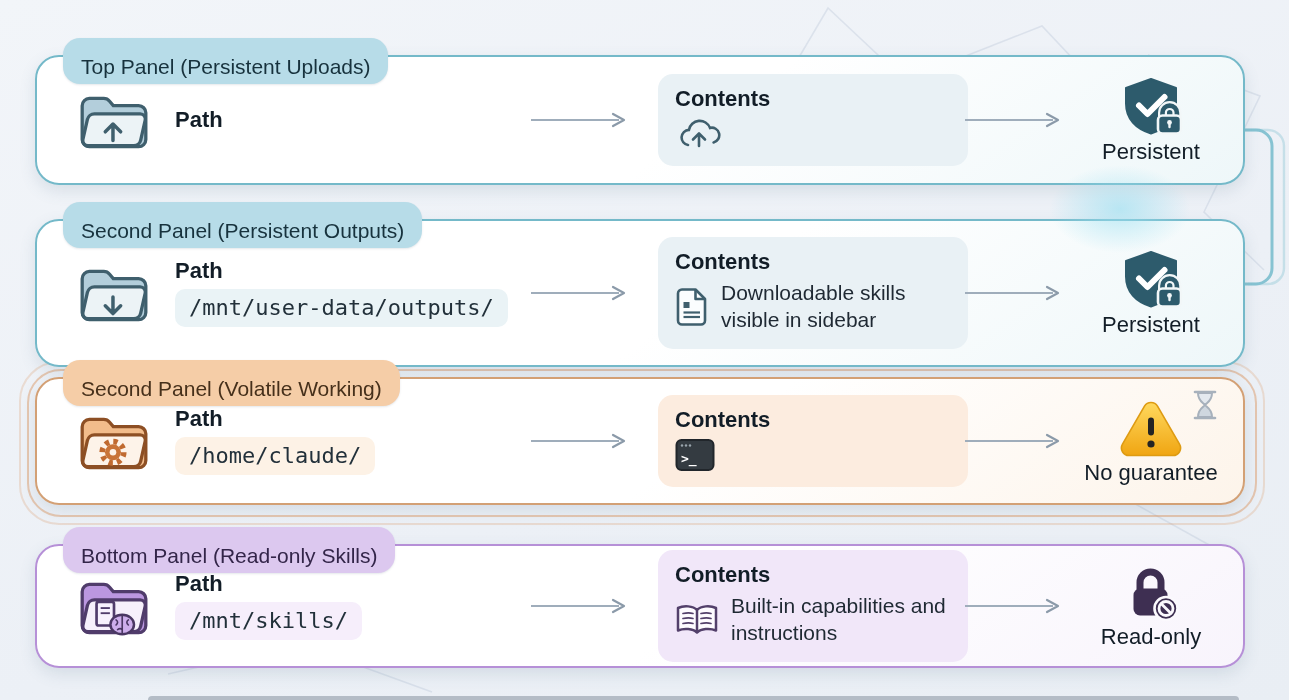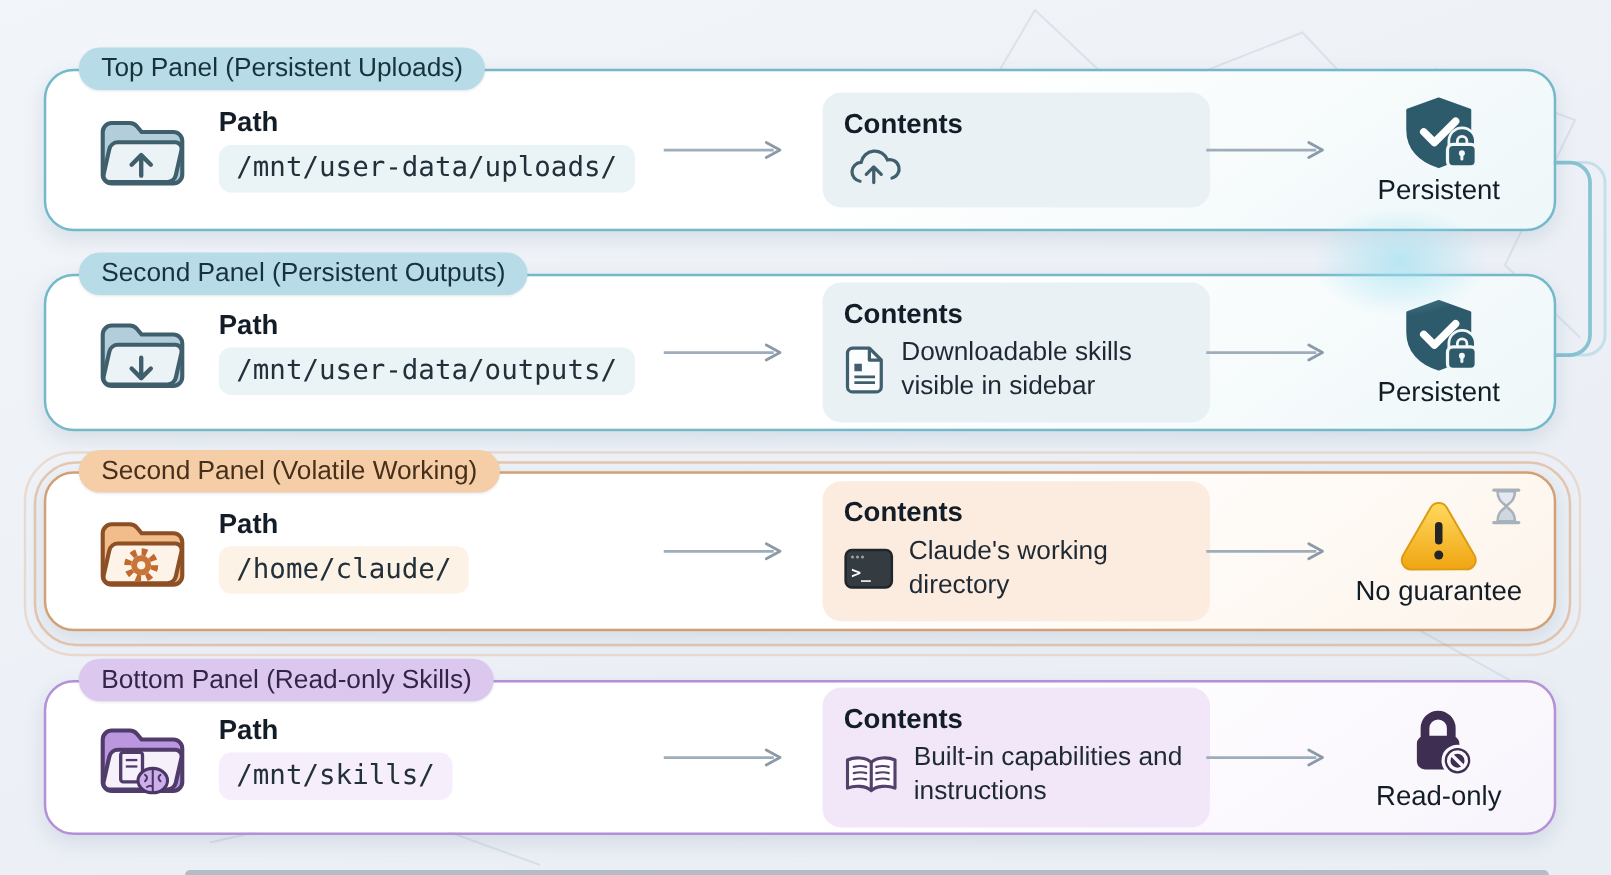--- a/index.html
+++ b/index.html
@@ -10,21 +10,21 @@
 
   .panel{position:absolute;left:35px;width:1210px;border-radius:24px;z-index:2;
          box-shadow:0 6px 16px rgba(90,120,140,.16);}
   .panel-inner{position:absolute;inset:0;border-radius:24px;border:2px solid var(--bd);
          background:linear-gradient(145deg,#ffffff 55%,var(--tint) 100%);}
   .t-teal  {--bd:#74b9c9;--pill:#b7dce8;--pilltx:#17323d;--card:#e9f1f5;--path:#eaf3f6;--tint:#eef7f9;--icon:#3f5f6d;--fback:#b3cedb;--ffront:#ecf3f6;}
   .t-orange{--bd:#d3a075;--pill:#f5cda7;--pilltx:#46301b;--card:#fcecdf;--path:#fdf2e6;--tint:#fdf4ea;--icon:#8d4f24;--fback:#f2bc8b;--ffront:#fdf3e9;}
   .t-purple{--bd:#b690d7;--pill:#dcc8ef;--pilltx:#332549;--card:#f1e7f9;--path:#f6eefb;--tint:#f8f4fc;--icon:#503c6b;--fback:#bb97e0;--ffront:#f6f0fb;}
 
   .panel-pill{position:absolute;top:-17px;left:28px;z-index:5;background:var(--pill);color:var(--pilltx);
-        font-size:21px;font-weight:500;padding:5px 18px 5px;border-radius:17px;white-space:nowrap;
+        font-size:21px;font-weight:500;padding:17px 18px 5px;border-radius:17px;white-space:nowrap;
         box-shadow:0 1px 2px rgba(80,100,120,.15);}
   .panel-row{position:absolute;inset:0;display:grid;grid-template-columns:100px 350px 112px 322px 112px 1fr;
         align-items:center;padding:0 14px 0 40px;}
   .folder{position:relative;width:78px;}
   .path-block{display:flex;flex-direction:column;gap:5px;justify-content:center;}
   .path-label,.contents-title{font-size:22px;font-weight:700;color:#121d27;line-height:1.1;}
   .path-pill{align-self:flex-start;background:var(--path);border-radius:10px;padding:6px 14px 7px;
         font-family:"DejaVu Sans Mono",monospace;font-size:22px;color:#22303a;white-space:nowrap;}
   .arrow{justify-self:center;}
   .contents-card{width:310px;background:var(--card);border-radius:15px;padding:13px 17px 15px;box-sizing:border-box;margin-left:21px;}
@@ -71,21 +71,20 @@
     <div class="panel-row">
       <div class="folder">
         <svg width="78" height="66" viewBox="0 0 76 64">
           <path d="M7 18 a7 7 0 0 1 7-7 h14 c2.2 0 4.3 1 5.7 2.7 l3.6 4.3 H62 a7 7 0 0 1 7 7 v26 a7 7 0 0 1 -7 7 H14 a7 7 0 0 1 -7 -7 z" fill="var(--fback)" stroke="var(--icon)" stroke-width="3.2"></path>
           <path d="M19 26 h44.5 a5 5 0 0 1 4.9 6.1 l-4.4 19.4 a7 7 0 0 1 -6.8 5.5 H12.6 a5 5 0 0 1 -4.9 -6.1 l4.4 -19.4 a7 7 0 0 1 6.8 -5.5 z" fill="var(--ffront)" stroke="var(--icon)" stroke-width="3.2" stroke-linejoin="round"></path>
           <path d="M37 52 V36 M29.5 43.5 L37 36 l7.5 7.5" fill="none" stroke="var(--icon)" stroke-width="3.4" stroke-linecap="round" stroke-linejoin="round"></path>
         </svg>
       </div>
       <div class="path-block">
         <div class="path-label">Path</div>
-        <div class="path-pill">/mnt/user-data/uploads/</div>
       </div>
       <div class="arrow">
         <svg width="104" height="18">
             <line x1="2" y1="9" x2="90" y2="9" stroke="#9fadbb" stroke-width="2.2"></line>
             <path d="M84 3 l11 6 -11 6" fill="none" stroke="#8b9aa9" stroke-width="2.2" stroke-linecap="round" stroke-linejoin="round"></path>
           </svg>
       </div>
       <div class="contents-card">
         <div class="contents-title">Contents</div>
         <div class="contents-body">
@@ -115,21 +114,21 @@
               <rect x="50.3" y="47.5" width="2.4" height="4.8" rx="1.2" fill="#f2f7f8"></rect>
           </svg>
         </span>
         <div class="status-label">Persistent</div>
       </div>
     </div>
   </section>
 
   <div class="glow"></div>
 
-  <section class="panel t-teal" style="top:219px;height:126px;">
+  <section class="panel t-teal" style="top:219px;height:148px;">
     <div class="panel-inner"></div>
     <div class="panel-pill">Second Panel (Persistent Outputs)</div>
     <div class="panel-row">
       <div class="folder">
         <svg width="78" height="66" viewBox="0 0 76 64">
           <path d="M7 18 a7 7 0 0 1 7-7 h14 c2.2 0 4.3 1 5.7 2.7 l3.6 4.3 H62 a7 7 0 0 1 7 7 v26 a7 7 0 0 1 -7 7 H14 a7 7 0 0 1 -7 -7 z" fill="var(--fback)" stroke="var(--icon)" stroke-width="3.2"></path>
           <path d="M19 26 h44.5 a5 5 0 0 1 4.9 6.1 l-4.4 19.4 a7 7 0 0 1 -6.8 5.5 H12.6 a5 5 0 0 1 -4.9 -6.1 l4.4 -19.4 a7 7 0 0 1 6.8 -5.5 z" fill="var(--ffront)" stroke="var(--icon)" stroke-width="3.2" stroke-linejoin="round"></path>
           <path d="M37 36 v16 M29.5 44.5 L37 52 l7.5 -7.5" fill="none" stroke="var(--icon)" stroke-width="3.4" stroke-linecap="round" stroke-linejoin="round"></path>
         </svg>
       </div>
@@ -219,21 +218,20 @@
         <div class="contents-body">
           <span>
             <svg width="40" height="34" viewBox="0 0 40 34">
               <rect x="1.5" y="2" width="37" height="30" rx="5" fill="#343b41" stroke="#21262b" stroke-width="2"></rect>
               <circle cx="7" cy="7.5" r="1.2" fill="#9aa5ad"></circle>
                 <circle cx="11" cy="7.5" r="1.2" fill="#9aa5ad"></circle>
                 <circle cx="15" cy="7.5" r="1.2" fill="#9aa5ad"></circle>
               <text x="6" y="24.5" font-family="DejaVu Sans Mono, monospace" font-size="13" font-weight="bold" fill="#ffffff">&gt;_</text>
             </svg>
           </span>
-          <span class="c-text">Claude's working directory</span>
         </div>
       </div>
       <div class="arrow">
         <svg width="104" height="18">
             <line x1="2" y1="9" x2="90" y2="9" stroke="#9fadbb" stroke-width="2.2"></line>
             <path d="M84 3 l11 6 -11 6" fill="none" stroke="#8b9aa9" stroke-width="2.2" stroke-linecap="round" stroke-linejoin="round"></path>
           </svg>
       </div>
       <div class="status">
         <span>

